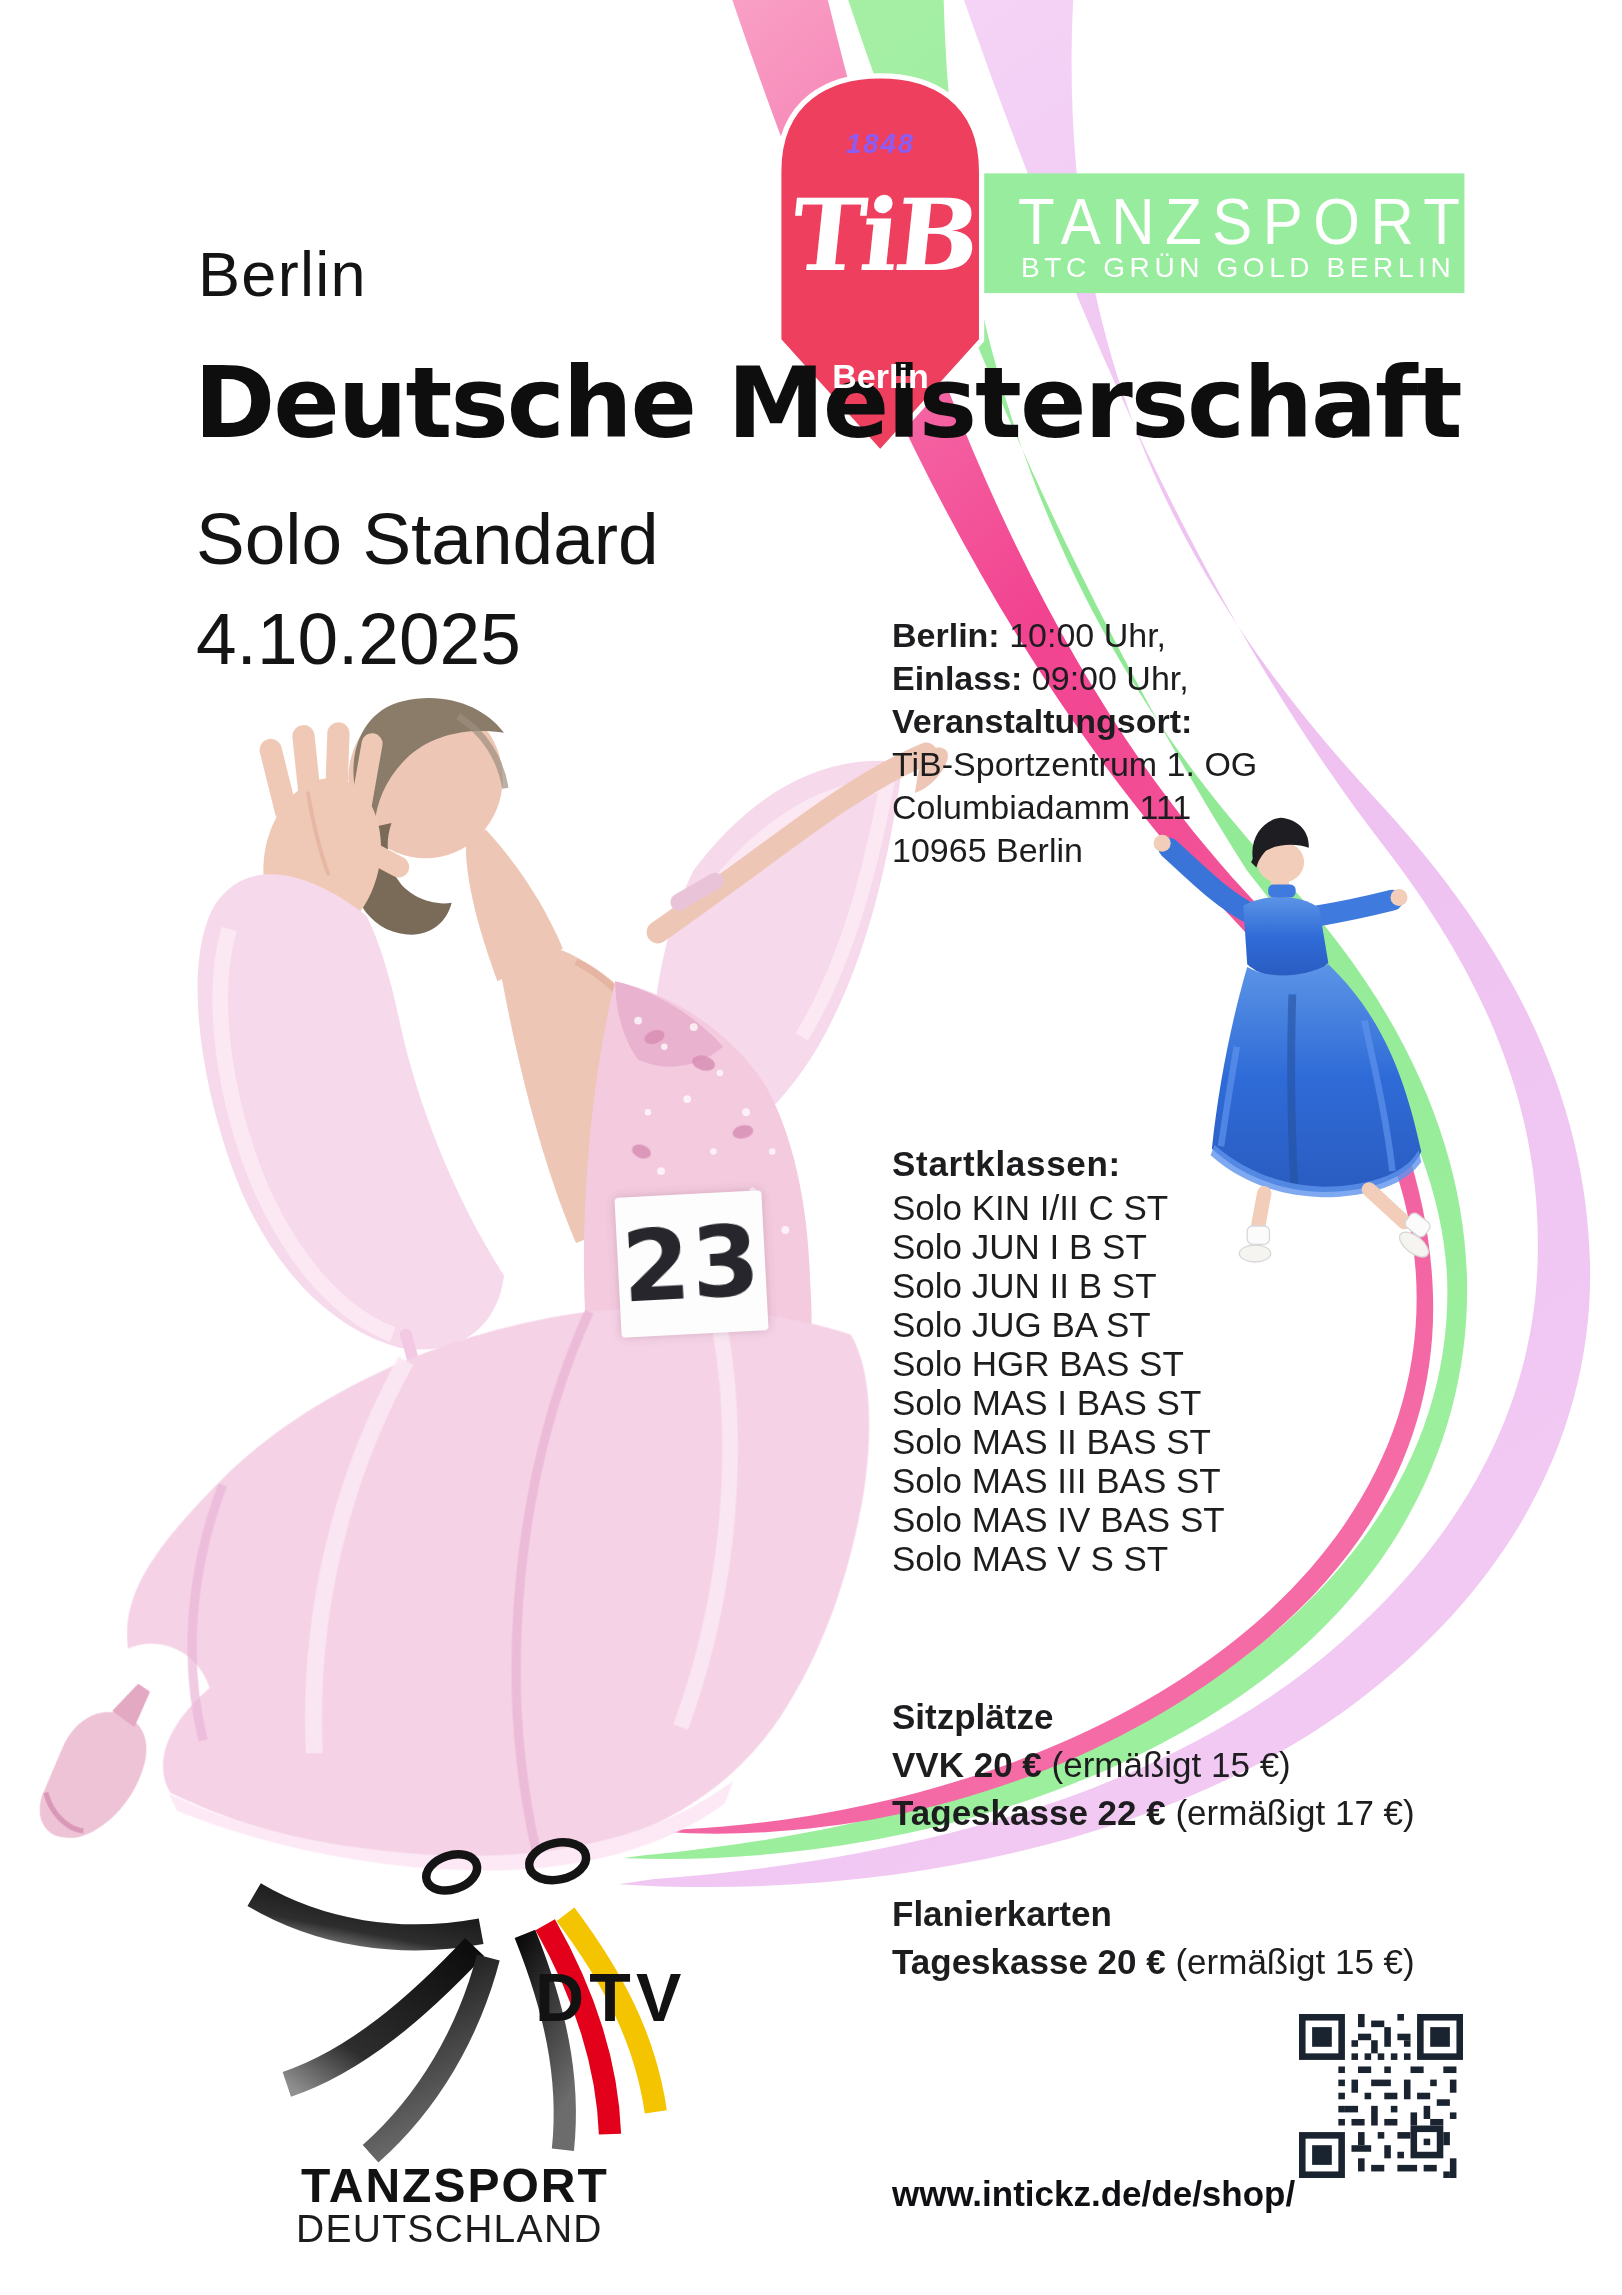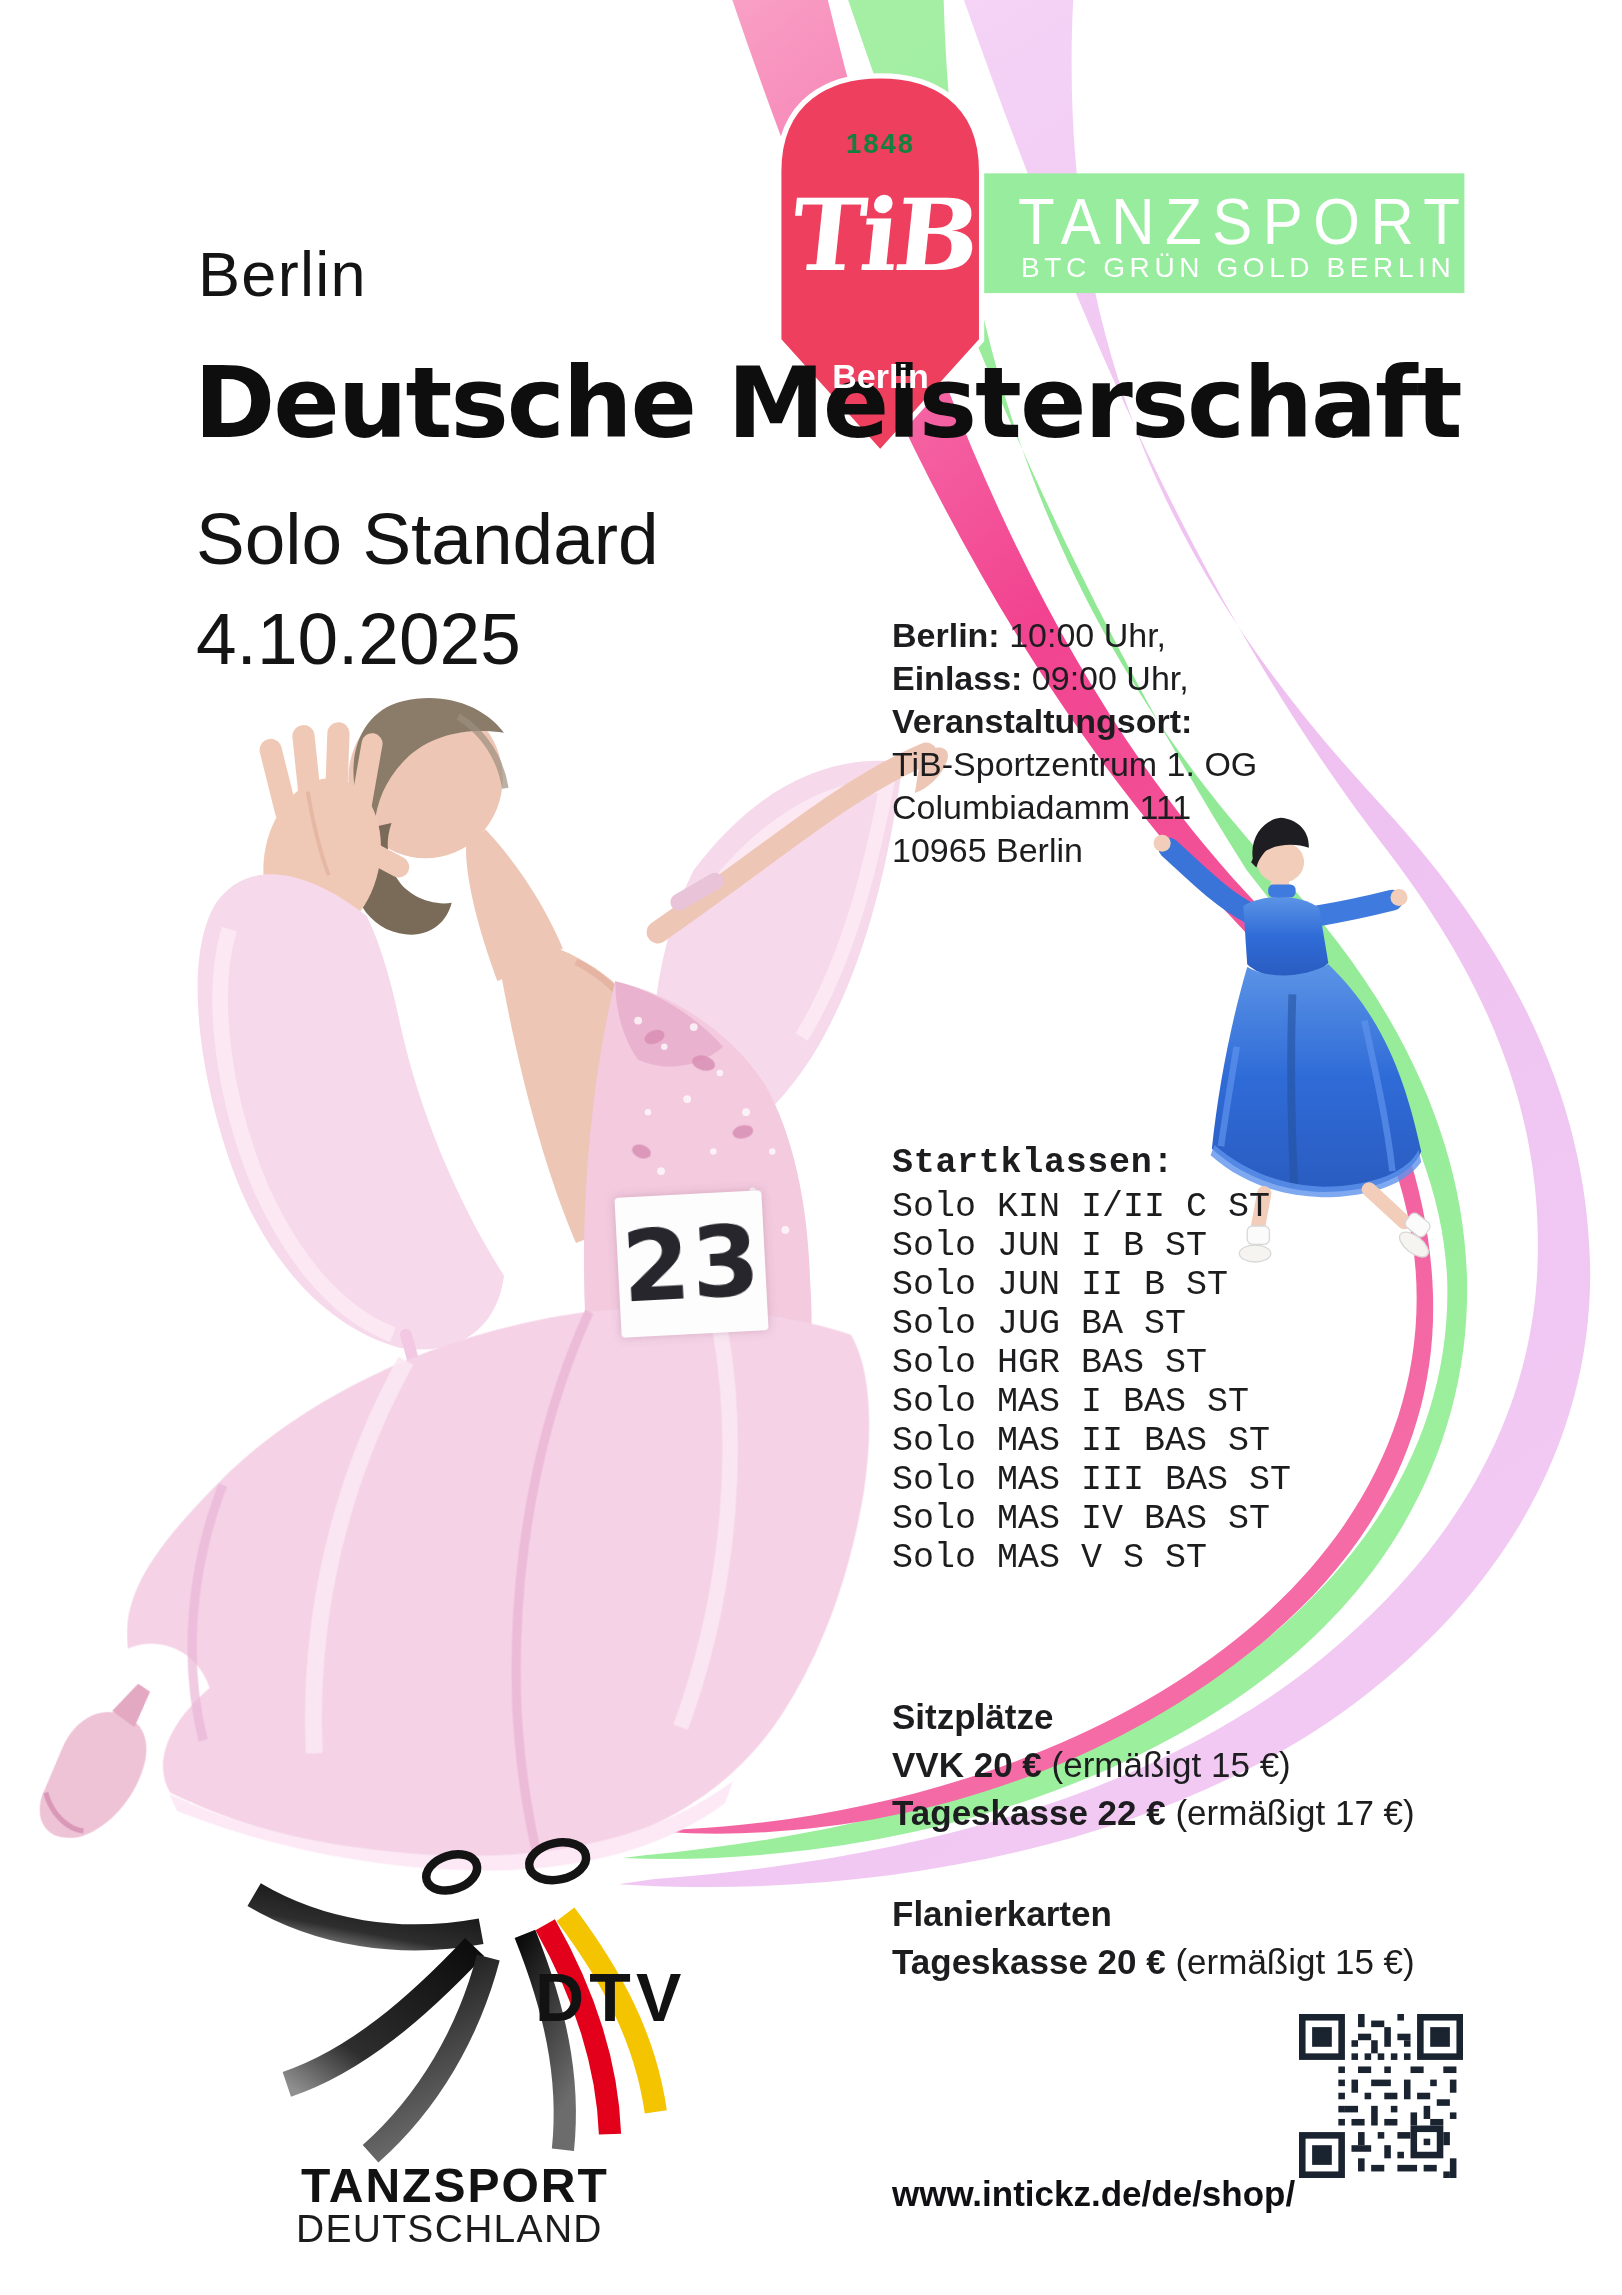--- a/index.html
+++ b/index.html
@@ -12,33 +12,33 @@
   .abs{position:absolute;}
   svg.art{position:absolute;left:0;top:0;width:1623px;height:2295px;}
 
   
   .region-label{left:198px;top:238px;font-size:63px;font-weight:400;letter-spacing:1.3px;color:#141414;}
   .main-title{left:194px;top:346px;font-size:98px;font-weight:700;letter-spacing:-2px;color:#0e0e0e;font-family:"DejaVu Sans","Liberation Sans",sans-serif;}
   .category{left:196px;top:497px;font-size:73px;font-weight:400;color:#141414;}
   .date{left:196px;top:597px;font-size:73px;font-weight:400;color:#141414;}
 
   
-  .badge-year{left:815px;top:128px;width:131px;text-align:center;font-size:27.5px;font-weight:700;color:#15803d;letter-spacing:2px;}
+  .badge-year{left:815px;top:128px;width:131px;text-align:center;font-size:27.5px;font-weight:700;color:#8b5cf6;letter-spacing:2px;font-style:italic;}
   .badge-monogram{left:792px;top:177px;width:177px;text-align:center;font-size:99px;font-weight:700;color:#fff;
      font-family:"DejaVu Serif","Liberation Serif",serif;transform:skewX(-6deg);letter-spacing:-3.9px;}
   .badge-city{left:815px;top:357px;width:131px;text-align:center;font-size:34px;font-weight:700;color:#fff;}
 
   
   .banner-title{left:1018px;top:185px;font-size:60px;font-weight:400;color:#fff;letter-spacing:10.5px;transform:scaleY(1.08);transform-origin:left top;}
   .banner-sub{left:1021px;top:252px;font-size:28px;font-weight:400;color:#fff;letter-spacing:4.6px;text-align:center;}
 
   
   .info-block{left:892px;top:614px;font-size:34px;line-height:43px;}
   .info-block b{font-weight:700;}
-  .classes-block{left:892px;top:1144px;font-size:35px;line-height:39px;font-family:Liberation Mono, monospace;}
+  .classes-block{left:892px;top:1144px;font-size:35px;line-height:39px;}
   .classes-heading{font-weight:700;letter-spacing:0.7px;margin-bottom:5.2px;}
   .tickets-seated{left:892px;top:1693px;font-size:35px;line-height:48px;}
   .tickets-stroll{left:892px;top:1890px;font-size:35px;line-height:48px;}
   .tk-heading{font-weight:700;}
   .tk-line b{font-weight:700;}
   .shop-url{left:892px;top:2174px;font-size:35px;font-weight:700;color:#101014;text-decoration:none;}
 
   
   .bib{left:618px;top:1194px;width:147px;height:140px;background:#fdfdfd;border-radius:3.9px;
        transform:rotate(-3deg);display:flex;align-items:center;justify-content:center;

